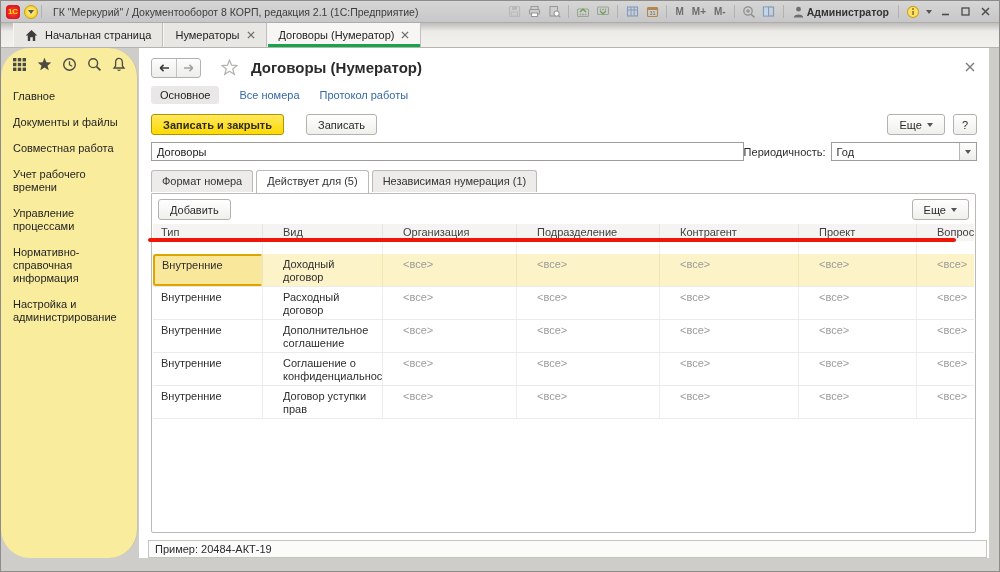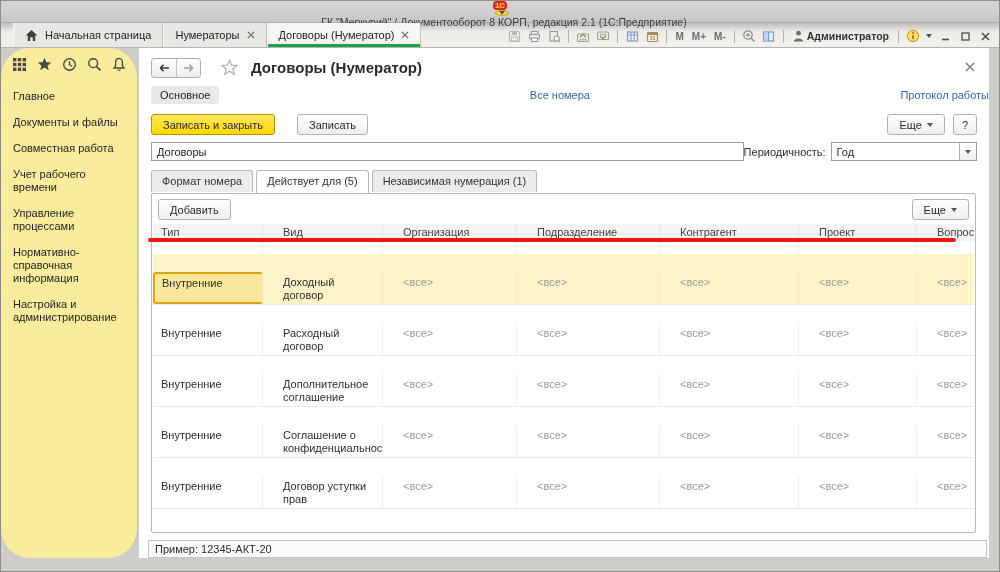--- a/index.html
+++ b/index.html
@@ -3,21 +3,21 @@
 <meta charset="utf-8">
 <style>
   html,body{margin:0;padding:0;background:#9a9894;}
   *{box-sizing:border-box;}
   .window{
     width:1000px;height:572px;position:relative;overflow:hidden;
     font-family:"Liberation Sans",sans-serif;font-size:11px;color:#2b2b2b;
     background:#cfcdc9;border:1px solid #8e8c88;
   }
   
-  .titlebar{height:22px;background:linear-gradient(#d6d6d6,#c7c7c9);display:flex;align-items:center;padding:0 5px;border-bottom:1px solid #aeacab;flex-direction:column;}
+  .titlebar{height:22px;background:linear-gradient(#d6d6d6,#c7c7c9);display:flex;align-items:center;padding:0 5px;border-bottom:1px solid #aeacab;}
   .logo1c{width:14px;height:14px;border-radius:4px;background:radial-gradient(#ff4a3c,#cf0012);color:#ffe000;font-size:8px;font-weight:bold;display:flex;align-items:center;justify-content:center;}
   .menu-btn{width:14px;height:14px;margin-left:4px;border-radius:50%;background:radial-gradient(#fff3a0,#f2c400);border:1px solid #c9a300;display:flex;align-items:center;justify-content:center;}
   .tb-sep{width:1px;height:13px;background:#b2b2b2;margin:0 3px;}
   .tb-title{margin-left:8px;color:#3c3c3c;font-size:10.5px;white-space:nowrap;}
   .tb-right{margin-left:auto;display:flex;align-items:center;gap:2px;}
   .tb-ic{width:18px;height:16px;display:flex;align-items:center;justify-content:center;}
   .tb-mem{font-size:10px;font-weight:bold;color:#6d6d6d;padding:0 3px;}
   .tb-user{display:flex;align-items:center;gap:3px;font-size:10.5px;color:#333;padding:0 4px;white-space:nowrap;font-weight:bold;}
   .wc{width:18px;height:16px;display:flex;align-items:center;justify-content:center;}
   .caret{width:0;height:0;border-left:3.5px solid transparent;border-right:3.5px solid transparent;border-top:4px solid #555;display:inline-block;}
@@ -36,27 +36,27 @@
   .content{position:absolute;left:138px;top:0;right:10px;bottom:13px;background:#ffffff;}
   
   .form-header{display:flex;align-items:center;padding:9px 12px 0 12px;height:30px;}
   .navgrp{display:flex;border:1px solid #b3b1ac;border-radius:3px;overflow:hidden;background:linear-gradient(#fdfdfd,#ededeb);}
   .navbtn{width:24px;height:18px;display:flex;align-items:center;justify-content:center;}
   .navbtn+.navbtn{border-left:1px solid #c4c2be;}
   .fav{margin-left:20px;display:flex;align-items:center;}
   .form-title{margin-left:13px;font-size:15px;font-weight:bold;color:#2b2b2b;white-space:nowrap;}
   .form-close{position:absolute;right:14px;top:14px;}
   
-  .form-nav{display:flex;align-items:center;gap:4px;padding:8px 0 0 12px;justify-content:space-between;}
+  .form-nav{display:flex;align-items:center;gap:20px;padding:8px 0 0 12px;}
   .nav-pill{background:#e9e8e6;border-radius:3px;padding:3px 9px;color:#222;}
   .nav-link{color:#3567a8;cursor:pointer;}
   
   .form-toolbar{display:flex;align-items:center;padding:10px 12px 0 12px;}
   .btn{display:inline-flex;align-items:center;gap:5px;background:linear-gradient(#ffffff,#efefec);border:1px solid #b5b2ac;border-radius:3px;padding:0 11px;height:21px;color:#2b2b2b;cursor:default;white-space:nowrap;}
-  .btn-primary{background:linear-gradient(#ffe85e,#ffd900);border:1px solid #b09300;font-weight:normal;text-align:right;}
+  .btn-primary{background:linear-gradient(#ffe85e,#ffd900);border:1px solid #b09300;font-weight:bold;text-align:right;}
   .sp{margin-left:22px;}
   .tb-rightgrp{margin-left:auto;display:flex;gap:8px;}
   
   .field-row{display:flex;align-items:center;padding:7px 12px 0 12px;}
   .txt-input{width:595px;height:19px;border:1px solid #9f9d99;padding:0 5px;font-family:"Liberation Sans",sans-serif;font-size:11px;color:#222;background:#fff;}
   .fld-label{color:#2b2b2b;white-space:nowrap;}
   .combo{margin-left:5px;width:147px;height:19px;border:1px solid #9f9d99;display:flex;align-items:center;background:#fff;}
   .combo .val{flex:1;padding:0 5px;}
   .combo .cb-btn{width:17px;height:100%;border-left:1px solid #b8b6b2;background:linear-gradient(#fefefe,#ededeb);display:flex;align-items:center;justify-content:center;}
   
@@ -68,21 +68,21 @@
   .gb-toolbar{display:flex;align-items:flex-start;padding:5px 6px 4px 6px;gap:24px;}
   .tbl{position:absolute;left:1px;right:1px;top:30px;bottom:1px;overflow:hidden;}
   .thead,.tr,.spacer-row{display:grid;grid-template-columns:110px 108px 122px 131px 127px 106px 1fr;gap:12px;}
   .thead{background:#f5f4f2;height:17px;}
   .th{padding:2px 8px;color:#3f3f3f;overflow:hidden;white-space:nowrap;border-right:1px solid #e7e6e3;}
   .th:last-child{border-right:none;}
   .spacer-row{height:13px;}
   .spacer-row div{border-right:1px solid #efeeec;}
   .spacer-row div:last-child{border-right:none;}
   .tr{min-height:32px;border-bottom:1px solid #ecebe8;}
-  .td{padding:4px 8px 2px 8px;color:#2e2e2e;line-height:13px;border-right:1px solid #efeeec;overflow:hidden;margin-top:18px;}
+  .td{padding:4px 8px 2px 8px;color:#2e2e2e;line-height:13px;border-right:1px solid #efeeec;overflow:hidden;}
   .td:last-child{border-right:none;}
   .td.muted{color:#9b9b9b;}
   .tr.selected{background:#fdf3c8;}
   .tr.selected .td{border-right-color:#f2e6b4;}
   .td.focus-cell{background:#f9e79b;border:2px solid #dpa600;border:2px solid #dca600;border-radius:3px;padding:3px 7px 2px 7px;}
   
   .red-line{position:absolute;left:9px;top:190px;width:808px;height:4px;background:#ee1509;border-radius:2px;z-index:10;}
   
   .example-bar{position:absolute;left:9px;right:2px;bottom:0;height:18px;border:1px solid #c6c4bf;background:#fbfbfa;display:flex;align-items:center;padding:0 6px;color:#2b2b2b;}
   svg{display:block;}
@@ -422,18 +422,18 @@
             <span class="td muted">&lt;все&gt;</span>
             <span class="td muted">&lt;все&gt;</span>
             <span class="td muted">&lt;все&gt;</span>
           </div>
         </div>
       </div>
 
       <div class="red-line"></div>
 
       <div class="example-bar">
-        <span>Пример: 12345-АКТ-20</span>
+        <span>Пример: 20484-АКТ-19</span>
       </div>
 
     </div>
   </div>
 </div>
 
 </body></html>

